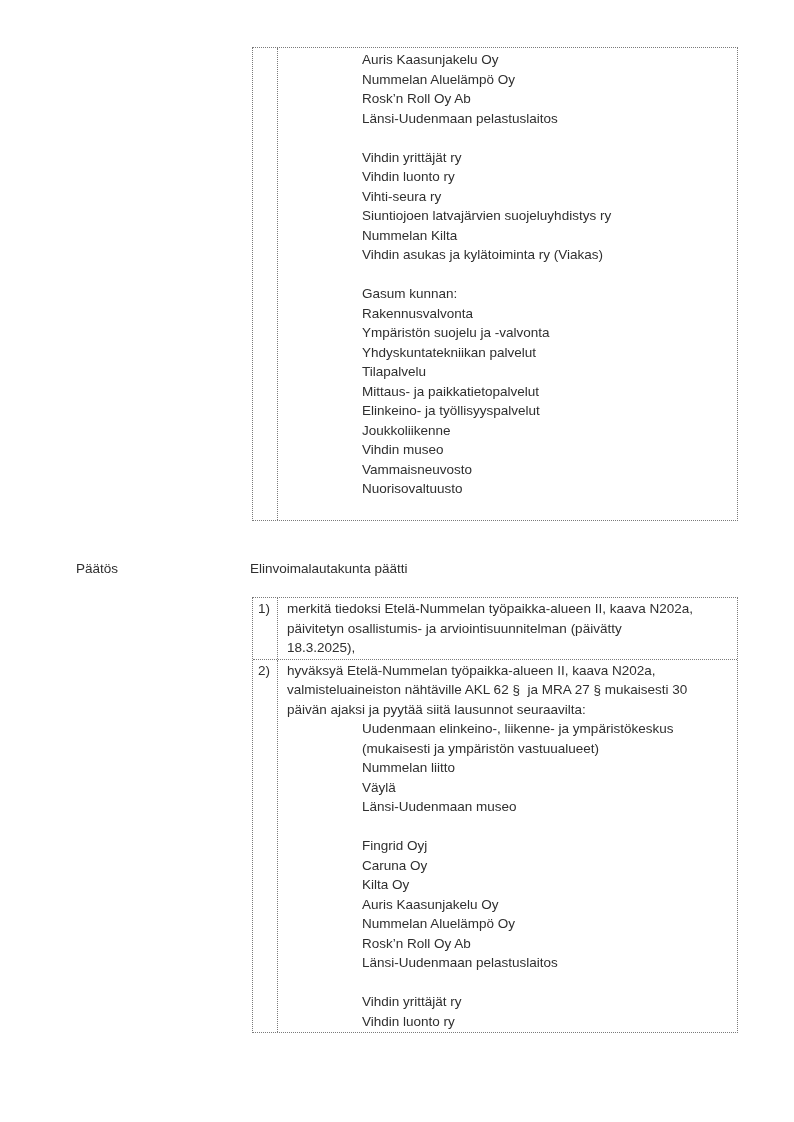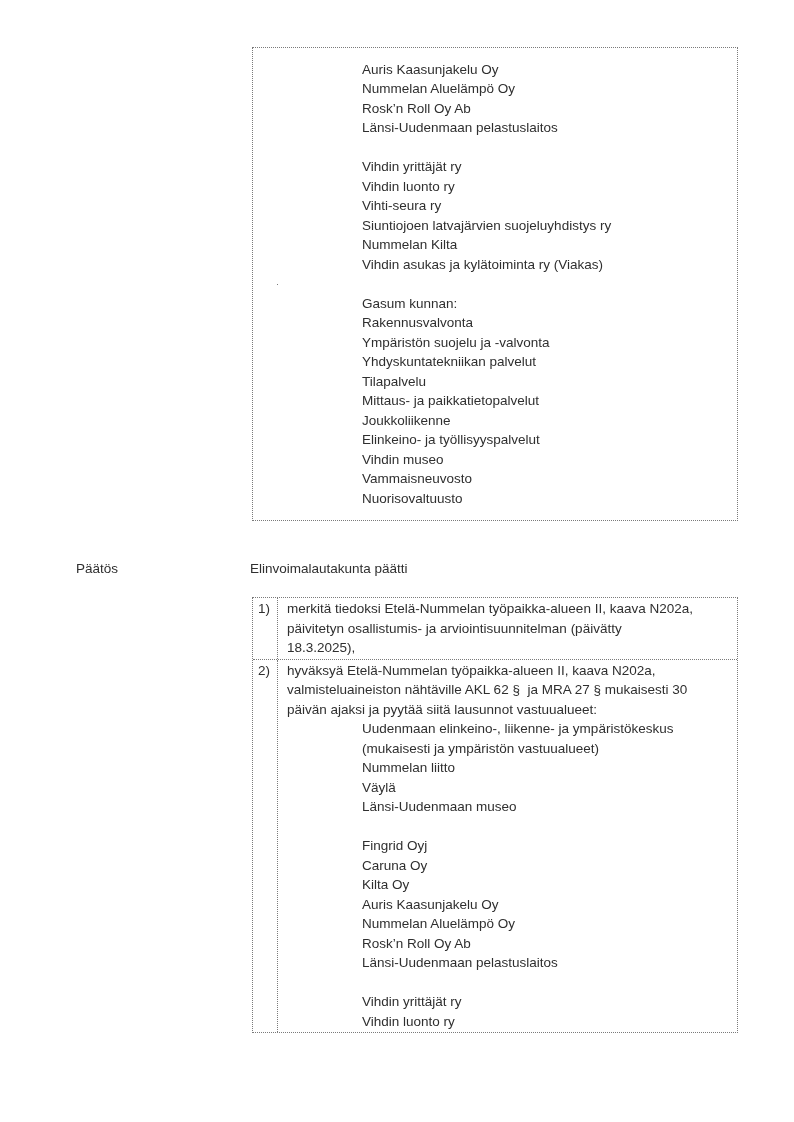--- a/index.html
+++ b/index.html
@@ -18,21 +18,20 @@
     height:19.5px;
     line-height:19.5px;
     white-space:pre;
     overflow:visible;
   }
   .indent { padding-left:75px; }
   .box {
     position:absolute;
     border:1px dotted #7a7a7a;
     background:#ffffff;
-    align-items:center;
   }
   #consultees-box {
     left:252px; top:47px;
     width:486px; height:474px;
     display:flex;
   }
   #decision-box {
     left:252px; top:597px;
     width:486px;
     display:block;
@@ -83,22 +82,22 @@
         <div class="line indent">Siuntiojoen latvajärvien suojeluyhdistys ry</div>
         <div class="line indent">Nummelan Kilta</div>
         <div class="line indent">Vihdin asukas ja kylätoiminta ry (Viakas)</div>
         <div class="line indent">&nbsp;</div>
         <div class="line indent">Gasum kunnan:</div>
         <div class="line indent">Rakennusvalvonta</div>
         <div class="line indent">Ympäristön suojelu ja -valvonta</div>
         <div class="line indent">Yhdyskuntatekniikan palvelut</div>
         <div class="line indent">Tilapalvelu</div>
         <div class="line indent">Mittaus- ja paikkatietopalvelut</div>
+        <div class="line indent">Elinkeino- ja työllisyyspalvelut</div>
         <div class="line indent">Joukkoliikenne</div>
-        <div class="line indent">Elinkeino- ja työllisyyspalvelut</div>
         <div class="line indent">Vihdin museo</div>
         <div class="line indent">Vammaisneuvosto</div>
         <div class="line indent">Nuorisovaltuusto</div>
       </div>
   </div>
 
   <div class="decision-label">Päätös</div>
   <div class="decision-intro">Elinvoimalautakunta päätti</div>
 
   <div class="box" id="decision-box">
@@ -108,21 +107,21 @@
           <div class="line">merkitä tiedoksi Etelä-Nummelan työpaikka-alueen II, kaava N202a,</div>
           <div class="line">päivitetyn osallistumis- ja arviointisuunnitelman (päivätty</div>
           <div class="line">18.3.2025),</div>
         </div>
       </div>
       <div class="row">
         <div class="num-col">2)</div>
         <div class="cell">
           <div class="line">hyväksyä Etelä-Nummelan työpaikka-alueen II, kaava N202a,</div>
           <div class="line">valmisteluaineiston nähtäville AKL 62 §  ja MRA 27 § mukaisesti 30</div>
-          <div class="line">päivän ajaksi ja pyytää siitä lausunnot vastuualueet:</div>
+          <div class="line">päivän ajaksi ja pyytää siitä lausunnot seuraavilta:</div>
           <div class="line indent">Uudenmaan elinkeino-, liikenne- ja ympäristökeskus</div>
           <div class="line indent">(mukaisesti ja ympäristön vastuualueet)</div>
           <div class="line indent">Nummelan liitto</div>
           <div class="line indent">Väylä</div>
           <div class="line indent">Länsi-Uudenmaan museo</div>
           <div class="line indent">&nbsp;</div>
           <div class="line indent">Fingrid Oyj</div>
           <div class="line indent">Caruna Oy</div>
           <div class="line indent">Kilta Oy</div>
           <div class="line indent">Auris Kaasunjakelu Oy</div>

